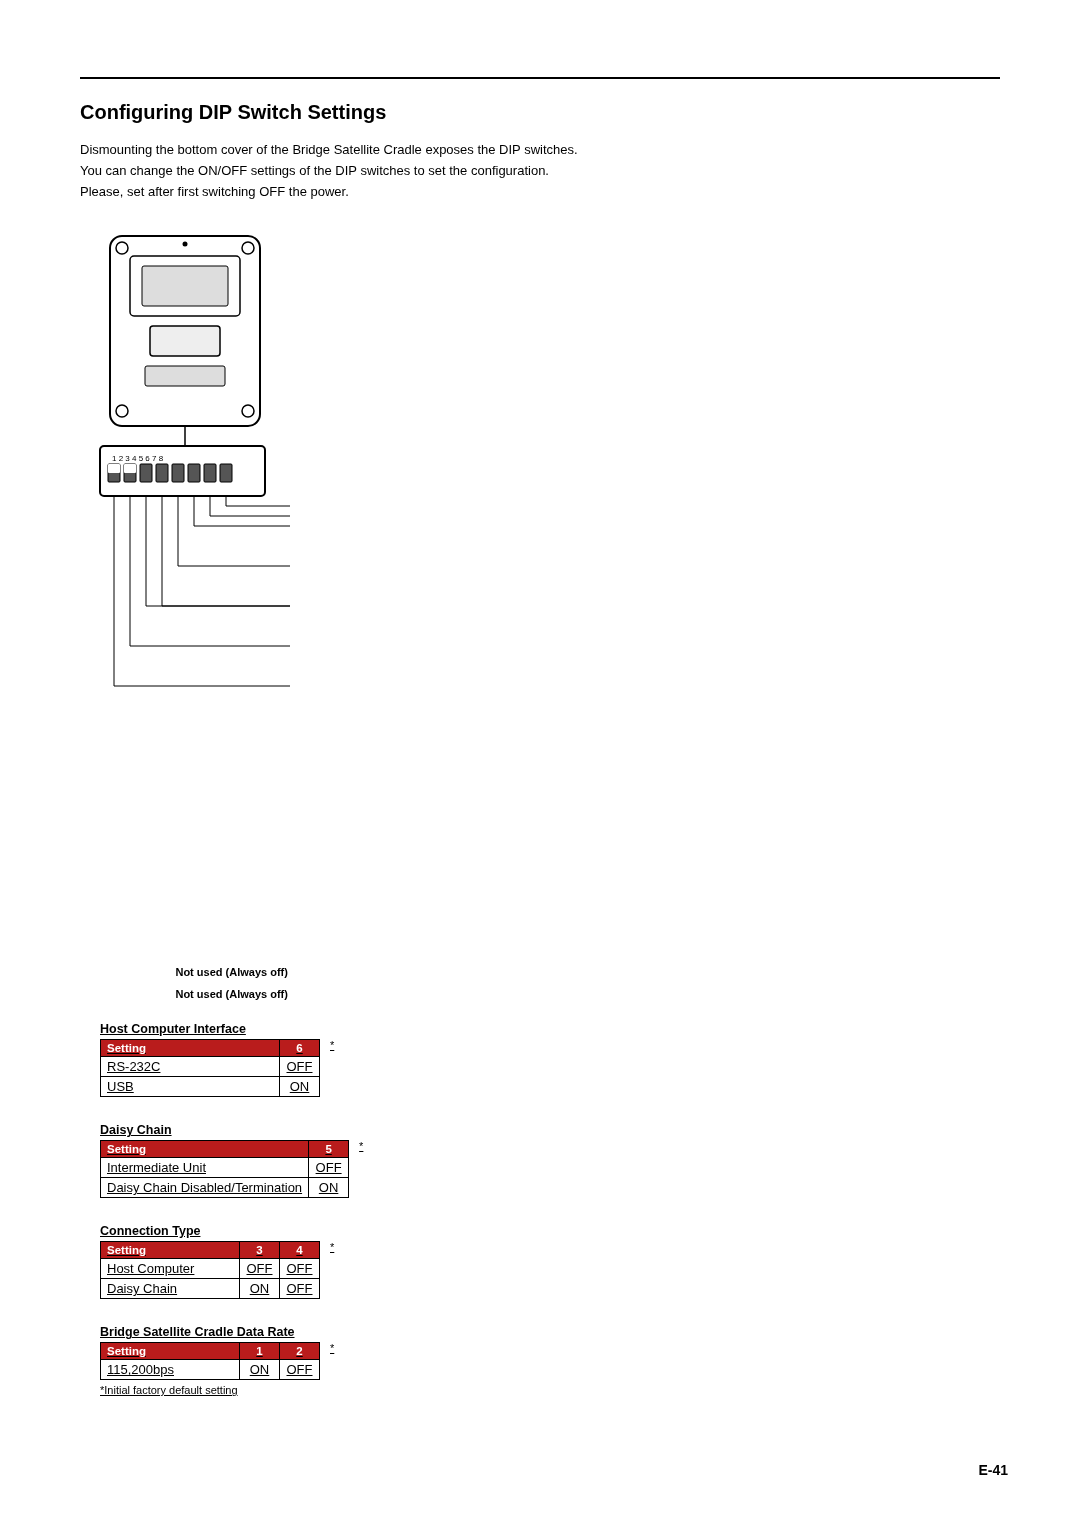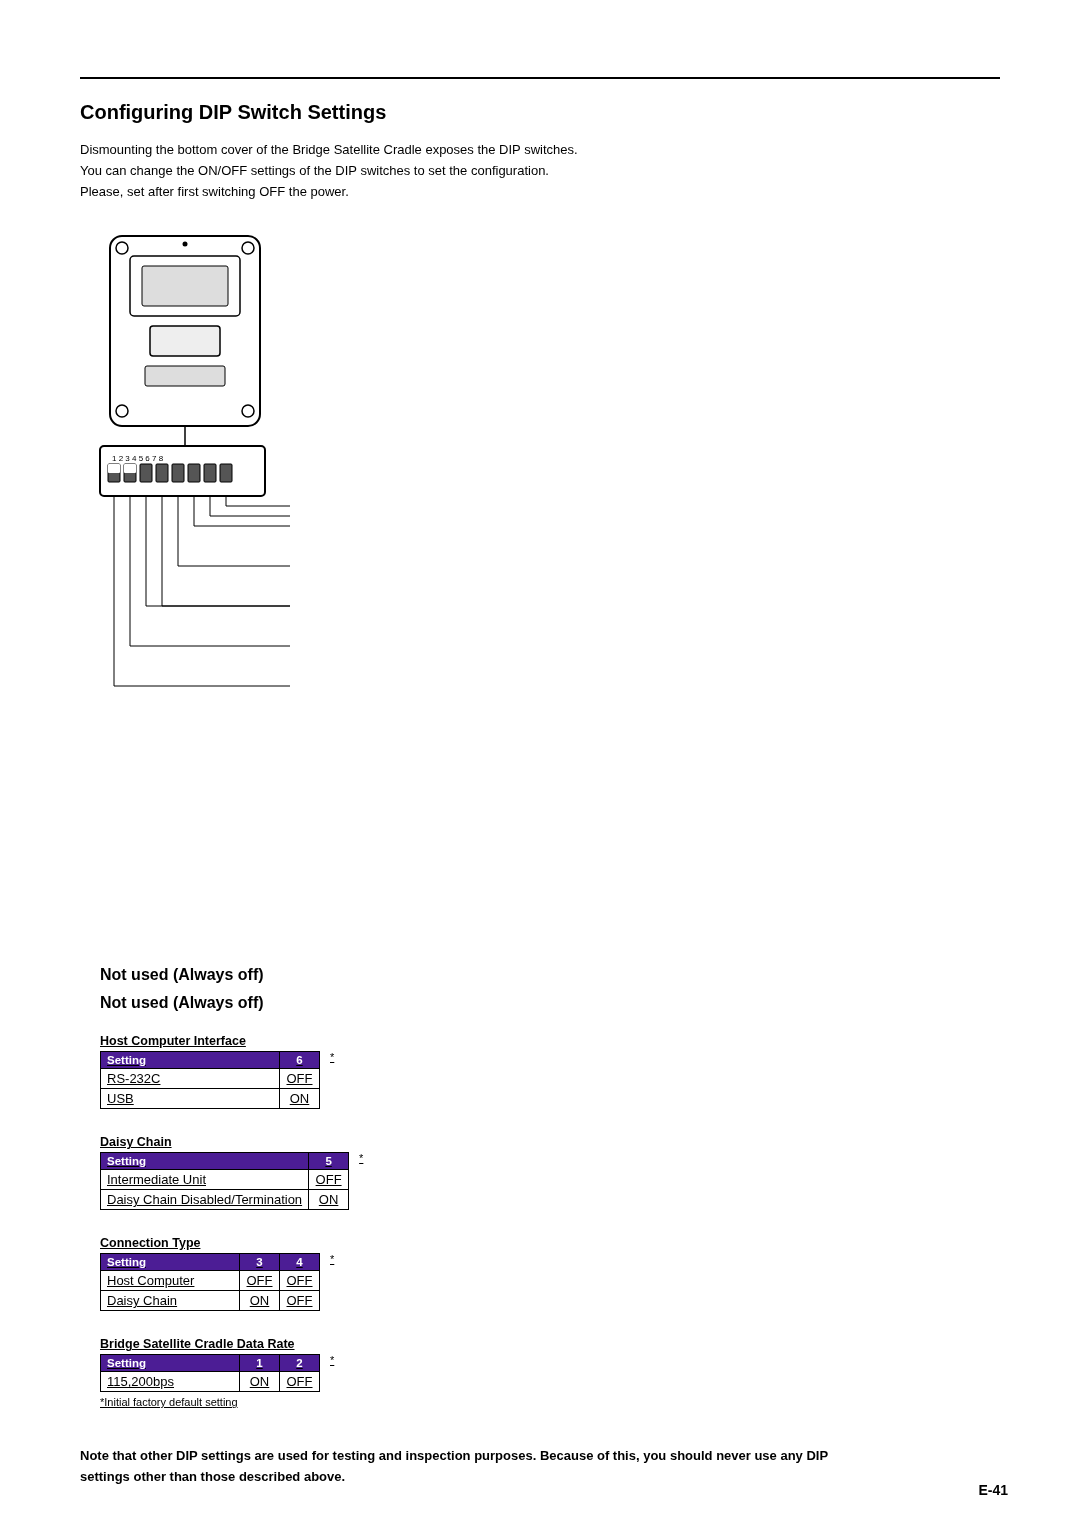--- a/index.html
+++ b/index.html
@@ -43,33 +43,34 @@
       text-decoration: underline;
     }
 
     .dip-label {
       font-size: 12.5px;
       font-weight: bold;
       margin-bottom: 3px;
     }
 
     .not-used-label {
-      font-size: 16px;
+      font-size: 11px;
       font-weight: bold;
       margin-bottom: 10px;
+      text-align: center;
     }
 
     table.dip-table {
       border-collapse: collapse;
       font-size: 11.5px;
       min-width: 220px;
     }
 
     table.dip-table th {
-      background: #4c1d95;
+      background: #b91c1c;
       color: #fff;
       border: 1px solid #000;
       padding: 2px 6px;
       text-align: left;
       font-weight: bold;
     }
 
     table.dip-table th.num-col {
       text-align: center;
       width: 40px;
@@ -351,17 +352,16 @@
           </table>
           <span class="asterisk">*</span>
         </div>
         <div class="factory-note">*Initial factory default setting</div>
       </div>
 
     </div>
   </div>
 
   <div class="important-section">
-    <div class="important-text">Note that other DIP settings are used for testing and inspection purposes. Because of this, you should never use any DIP settings other than those described above.</div>
   </div>
 
   <div class="page-number">E-41</div>
 </div>
 
 </body></html>

